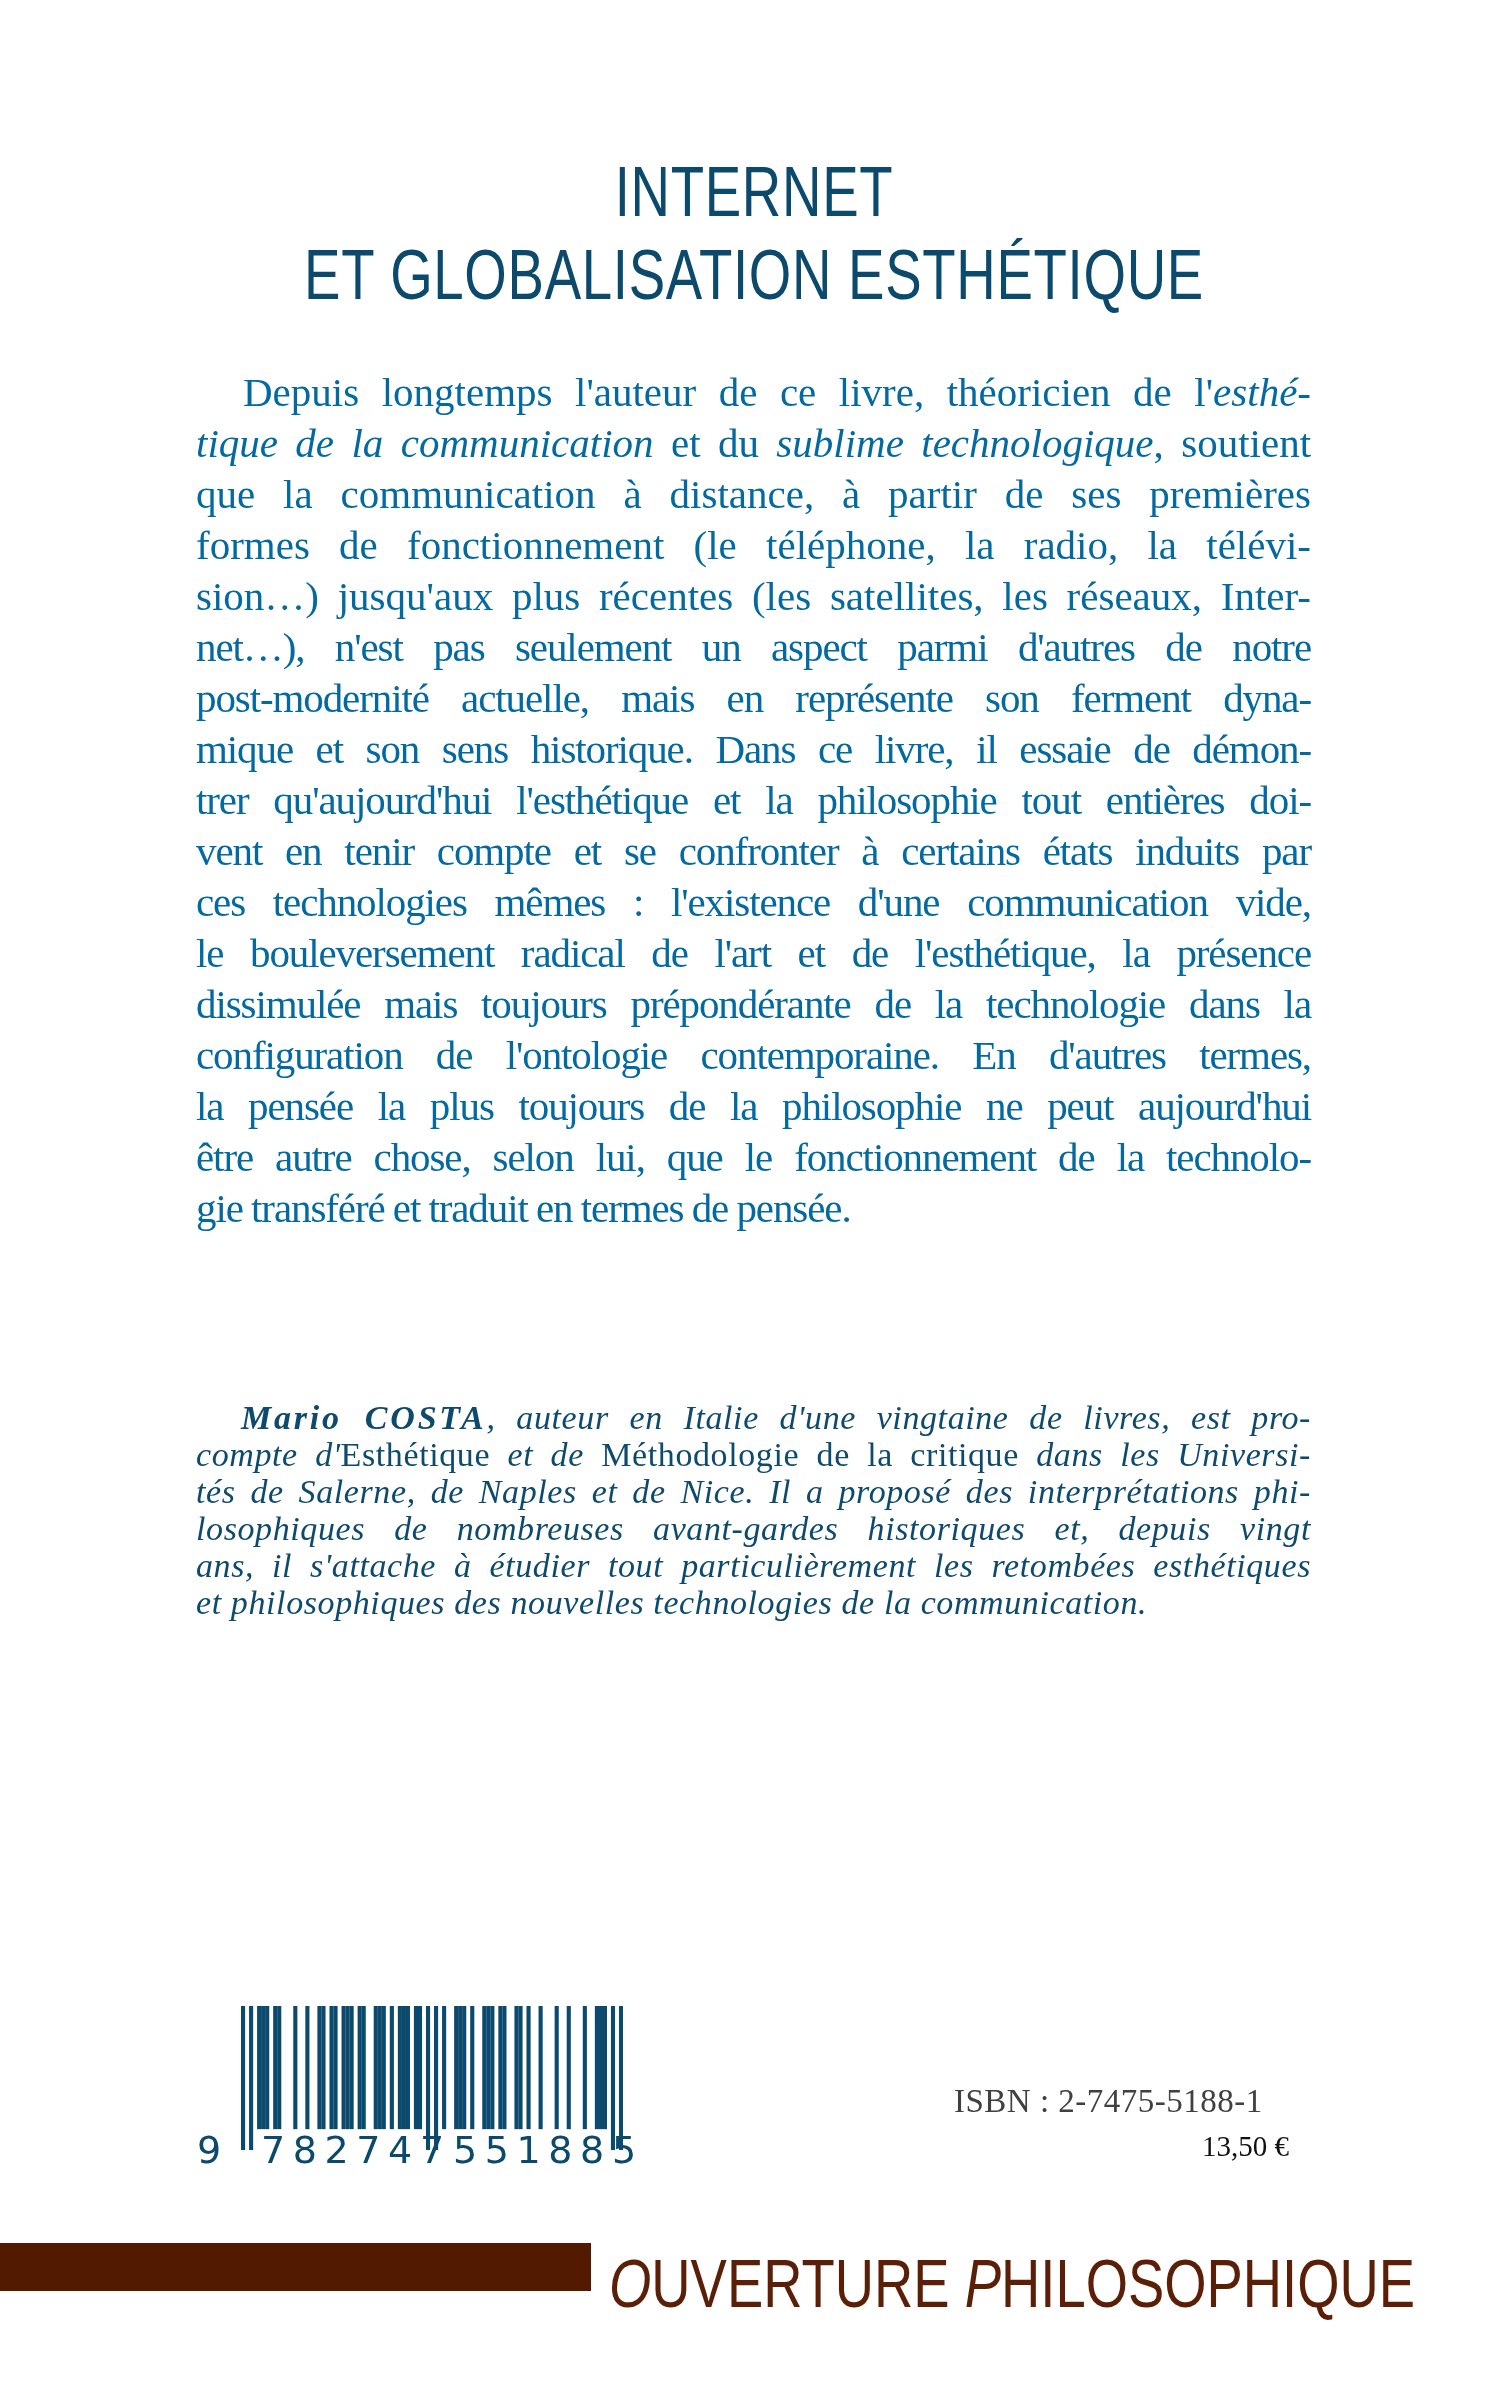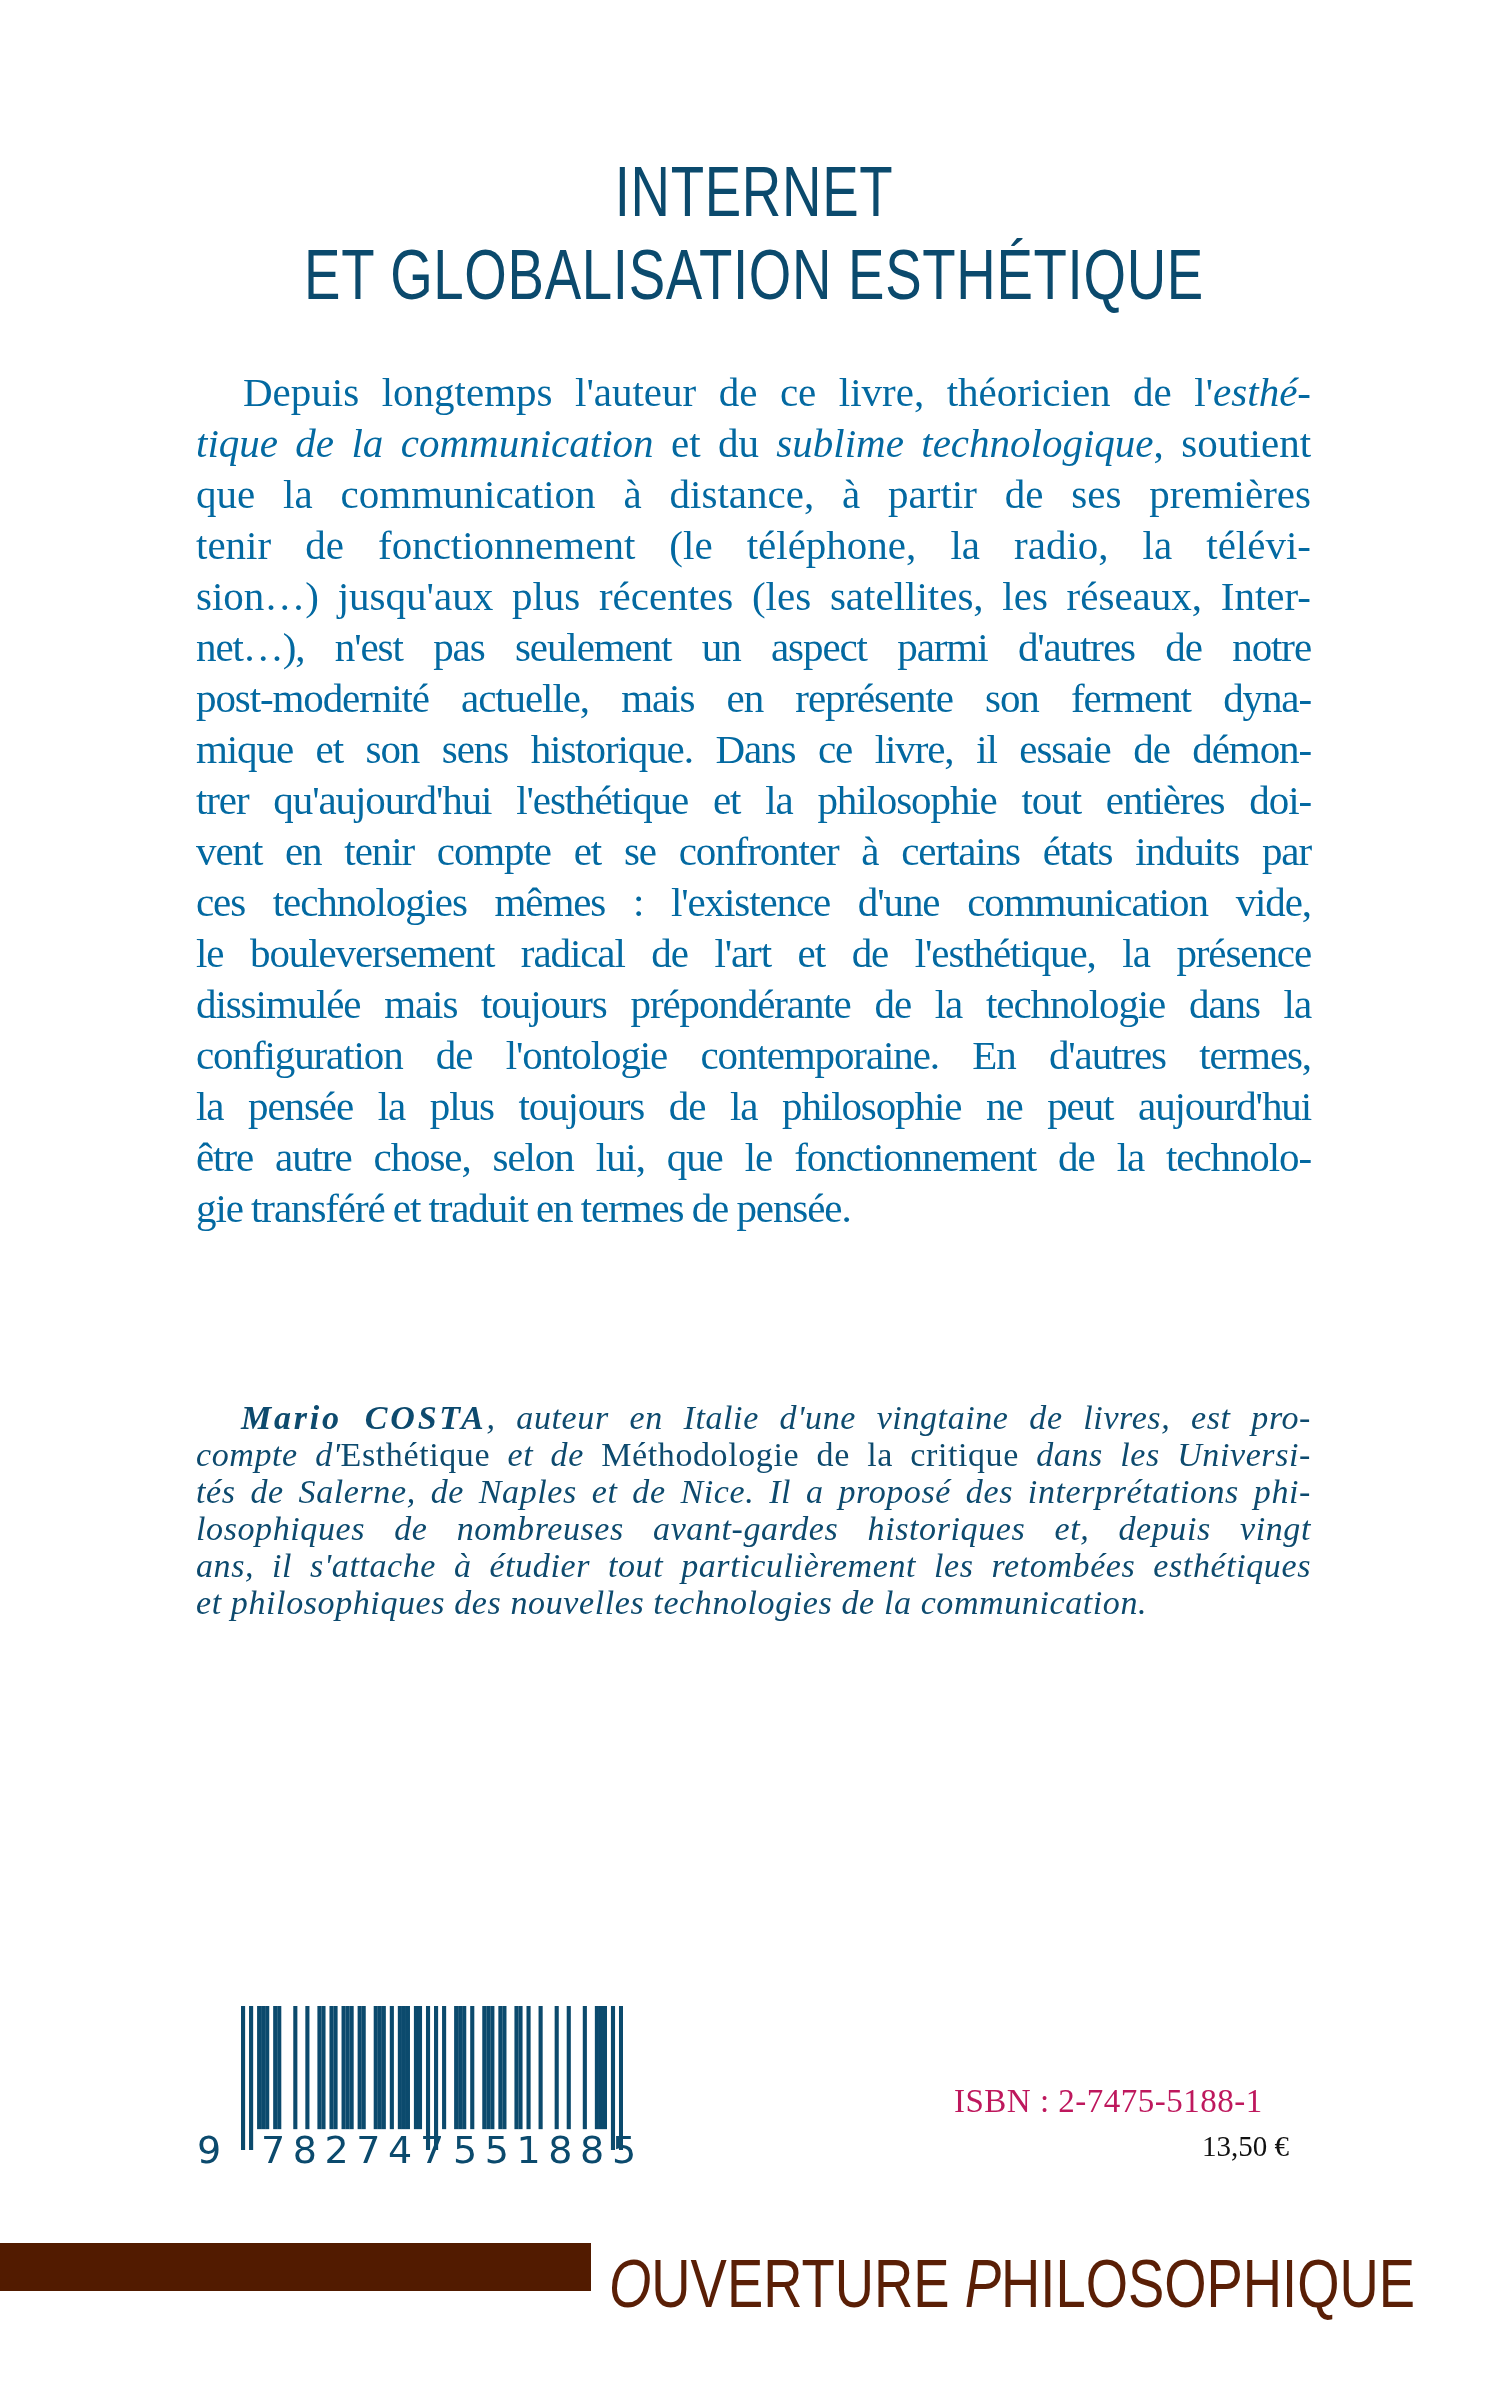--- a/index.html
+++ b/index.html
@@ -46,21 +46,21 @@
   .barcode {
     position: absolute; left: 241px; top: 2006px; width: 382px; height: 144px;
   }
   .barcode-digits {
     position: absolute; top: 2131px; font-family: "DejaVu Sans", sans-serif;
     font-size: 38px; line-height: 38px; color: #0b4a6d; letter-spacing: 7.6px;
   }
   .isbn {
     position: absolute; left: 954px; top: 2082px;
     font-family: "Liberation Serif", serif; font-size: 33px; line-height: 38px;
-    color: #be185d; letter-spacing: 0.5px;
+    color: #404040; letter-spacing: 0.5px;
   }
   .price {
     position: absolute; left: 1202px; top: 2129px;
     font-family: "Liberation Serif", serif; font-size: 29px; line-height: 34px;
     color: #111111;
   }
   .brown-bar {
     position: absolute; left: 0; top: 2243px; width: 591px; height: 48px;
     background: #521b00;
   }
@@ -75,21 +75,21 @@
 </head>
 <body>
 
 <div class="title l1">INTERNET</div>
 <div class="title l2">ET GLOBALISATION ESTHÉTIQUE</div>
 
 <div class="body-text" id="blurb">
     <span class="body-line indent"><span>Depuis longtemps l'auteur de ce livre, théoricien de l'</span><span class="it">esthé-</span></span>
     <span class="body-line"><span class="it">tique de la communication</span><span> et du </span><span class="it">sublime technologique</span><span>, soutient</span></span>
     <span class="body-line"><span>que la communication à distance, à partir de ses premières</span></span>
-    <span class="body-line"><span>tenir de fonctionnement (le téléphone, la radio, la télévi-</span></span>
+    <span class="body-line"><span>formes de fonctionnement (le téléphone, la radio, la télévi-</span></span>
     <span class="body-line"><span>sion…) jusqu'aux plus récentes (les satellites, les réseaux, Inter-</span></span>
     <span class="body-line cond"><span>net…), n'est pas seulement un aspect parmi d'autres de notre</span></span>
     <span class="body-line cond"><span>post-modernité actuelle, mais en représente son ferment dyna-</span></span>
     <span class="body-line cond"><span>mique et son sens historique. Dans ce livre, il essaie de démon-</span></span>
     <span class="body-line cond"><span>trer qu'aujourd'hui l'esthétique et la philosophie tout entières doi-</span></span>
     <span class="body-line cond"><span>vent en tenir compte et se confronter à certains états induits par</span></span>
     <span class="body-line cond"><span>ces technologies mêmes : l'existence d'une communication vide,</span></span>
     <span class="body-line cond"><span>le bouleversement radical de l'art et de l'esthétique, la présence</span></span>
     <span class="body-line cond"><span>dissimulée mais toujours prépondérante de la technologie dans la</span></span>
     <span class="body-line cond"><span>configuration de l'ontologie contemporaine. En d'autres termes,</span></span>

